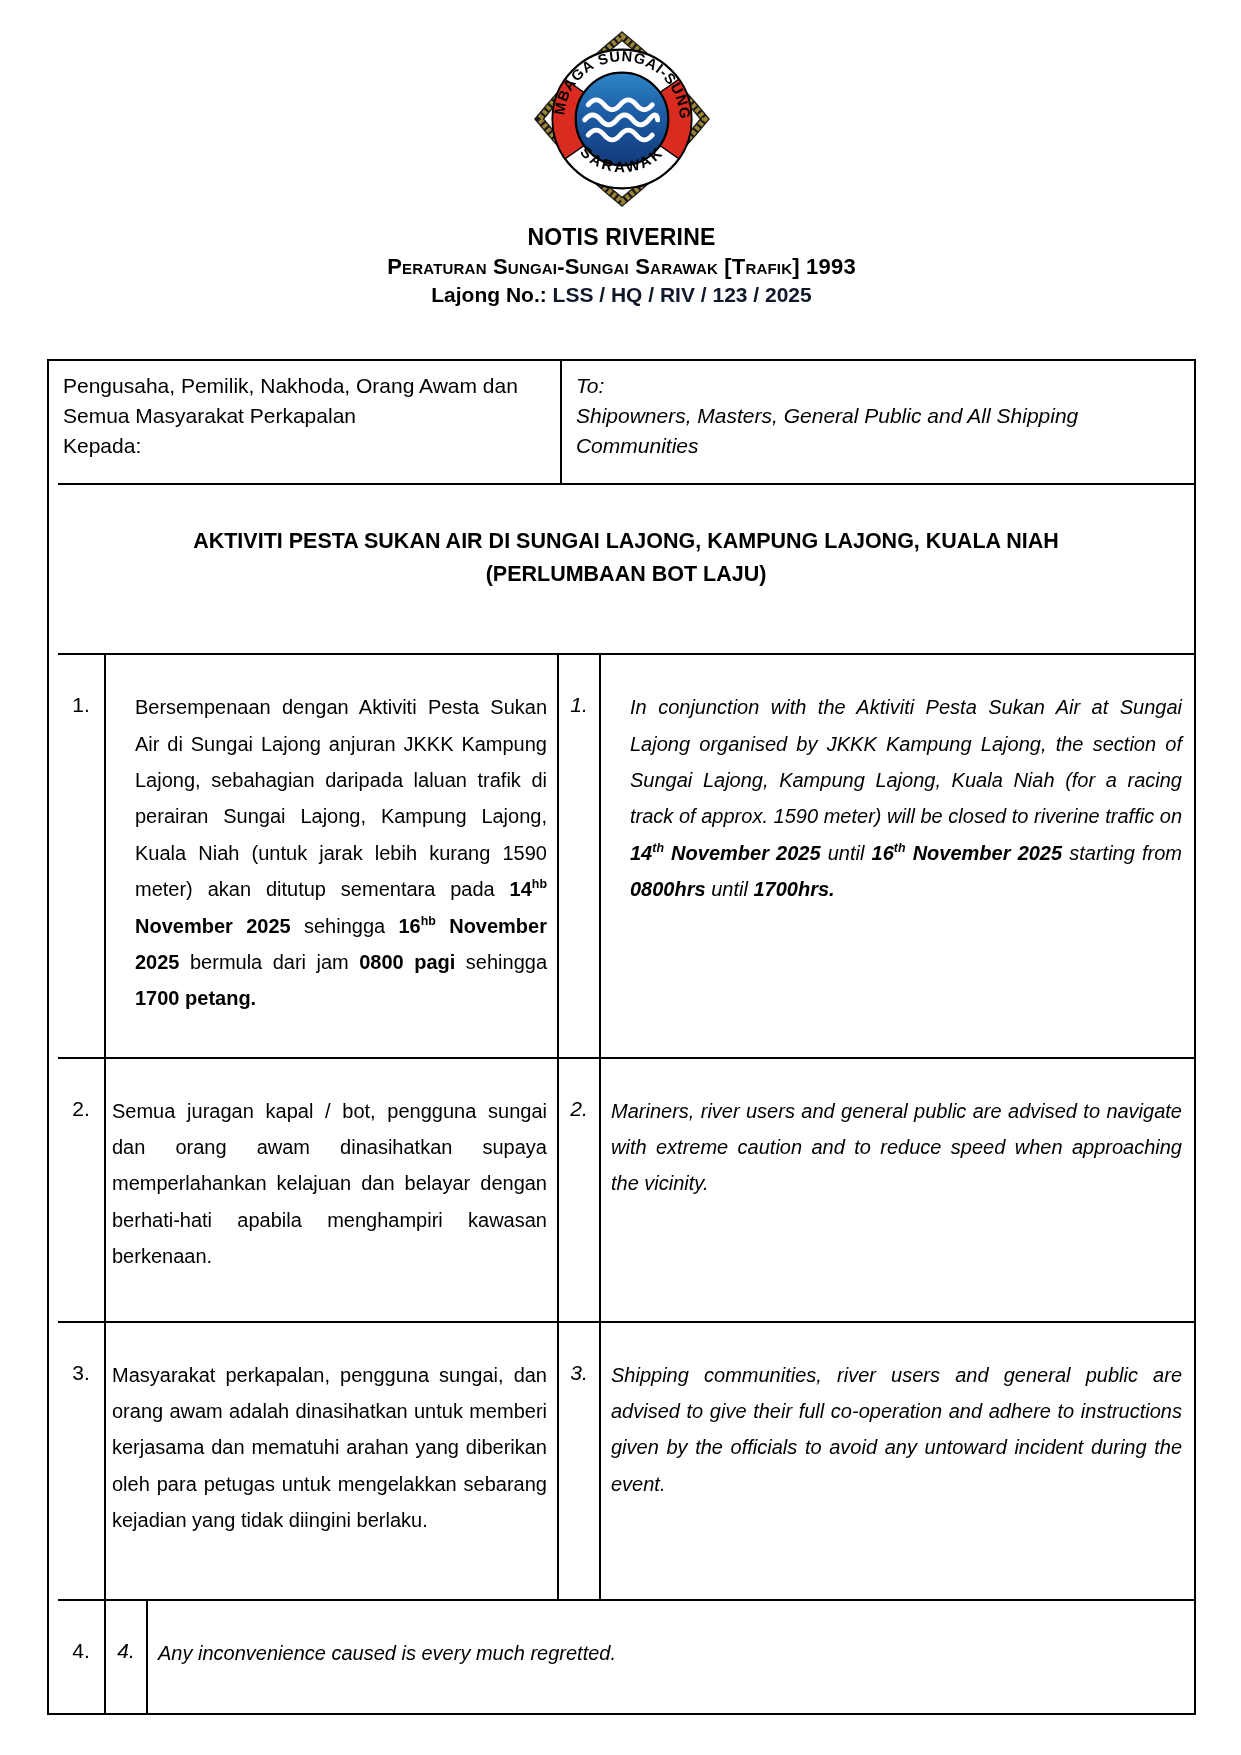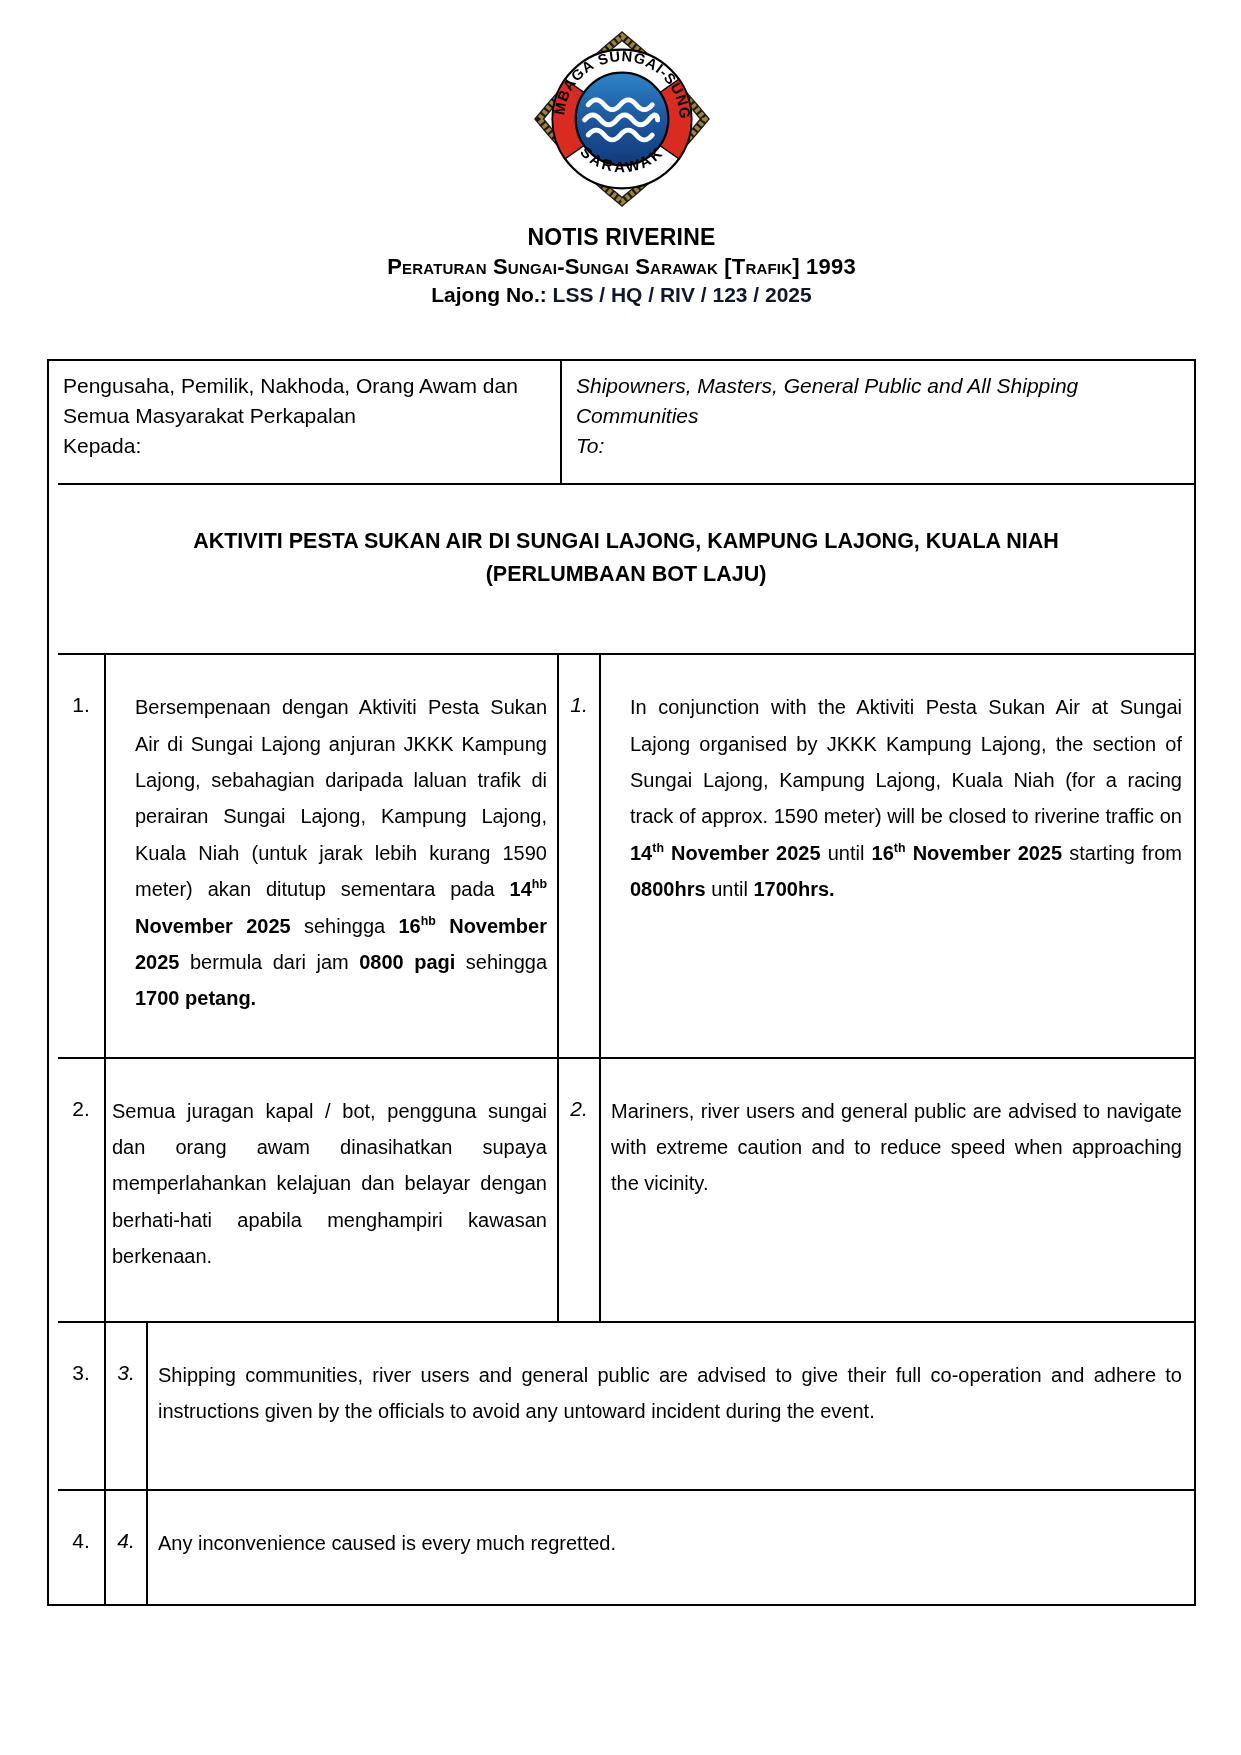--- a/index.html
+++ b/index.html
@@ -70,20 +70,21 @@
   }
   .malay-cell{
     flex:0 0 453px;
     font-size:20px;
     line-height:1.82;
     text-align:justify;
     padding:34px 10px 30px 6px;
   }
   .english-cell{
     flex:1 1 auto;
+    font-style:italic;
     font-size:20px;
     line-height:1.82;
     text-align:justify;
     padding:34px 12px 30px 10px;
   }
   .row-1 .malay-cell,.row-1 .english-cell{ padding-bottom:40px;padding-left:29px; }
   .row-2 .malay-cell,.row-2 .english-cell{ padding-bottom:46px; }
   .row-3 .malay-cell,.row-3 .english-cell{ padding-bottom:60px; }
   .row-4 .malay-cell,.row-4 .english-cell{ padding-bottom:42px; }
 
@@ -141,22 +142,22 @@
   </div>
 
   <div class="tbl">
 
     <div class="row">
       <div class="cell addr-cell addr-left cell-br">
         <div>Pengusaha, Pemilik, Nakhoda, Orang Awam dan Semua Masyarakat Perkapalan</div>
         <div>Kepada:</div>
       </div>
       <div class="cell addr-cell addr-right">
+        <div>To:</div>
         <div>Shipowners, Masters, General Public and All Shipping Communities</div>
-        <div>To:</div>
       </div>
     </div>
 
     <div class="row">
       <div class="cell subject-cell">
         <span>AKTIVITI PESTA SUKAN AIR DI SUNGAI LAJONG, KAMPUNG LAJONG, KUALA NIAH</span><br>
         <span>(PERLUMBAAN BOT LAJU)</span>
       </div>
     </div>
 
@@ -169,20 +170,21 @@
 
     <div class="row row-2">
       <div class="cell num-cell cell-br">2.</div>
       <div class="cell malay-cell cell-br"><span>Semua juragan kapal / bot, pengguna sungai dan orang awam dinasihatkan supaya memperlahankan kelajuan dan belayar dengan berhati-hati apabila menghampiri kawasan berkenaan.</span></div>
       <div class="cell num-cell-2 cell-br">2.</div>
       <div class="cell english-cell"><span>Mariners, river users and general public are advised to navigate with extreme caution and to reduce speed when approaching the vicinity.</span></div>
     </div>
 
     <div class="row row-3">
       <div class="cell num-cell cell-br">3.</div>
+      <div class="cell malay-cell cell-br"><span>Masyarakat perkapalan, pengguna sungai, dan orang awam adalah dinasihatkan untuk memberi kerjasama dan mematuhi arahan yang diberikan oleh para petugas untuk mengelakkan sebarang kejadian yang tidak diingini berlaku.</span></div>
       <div class="cell num-cell-2 cell-br">3.</div>
       <div class="cell english-cell"><span>Shipping communities, river users and general public are advised to give their full co-operation and adhere to instructions given by the officials to avoid any untoward incident during the event.</span></div>
     </div>
 
     <div class="row row-4">
       <div class="cell num-cell cell-br">4.</div>
       <div class="cell num-cell-2 cell-br">4.</div>
       <div class="cell english-cell"><span>Any inconvenience caused is every much regretted.</span></div>
     </div>
 

